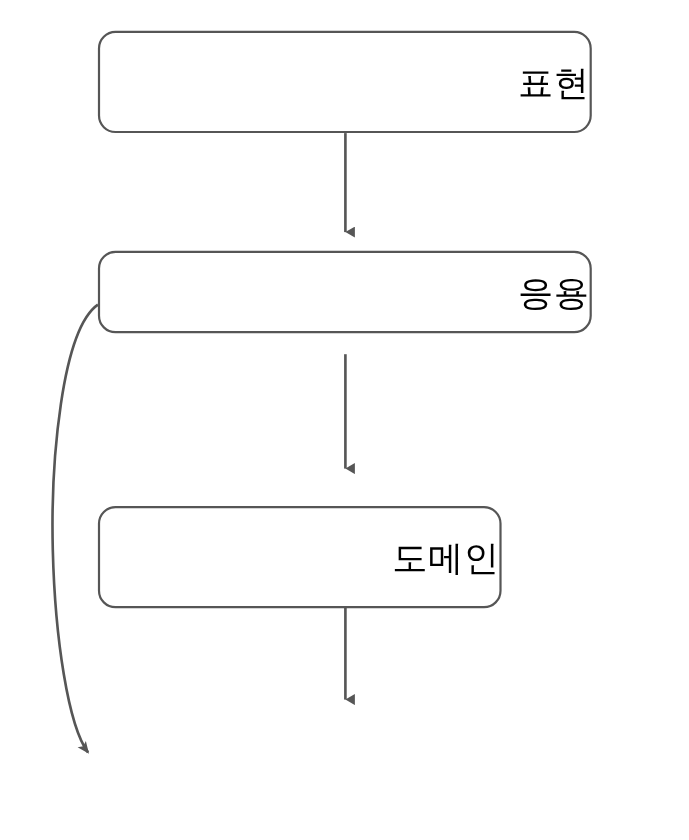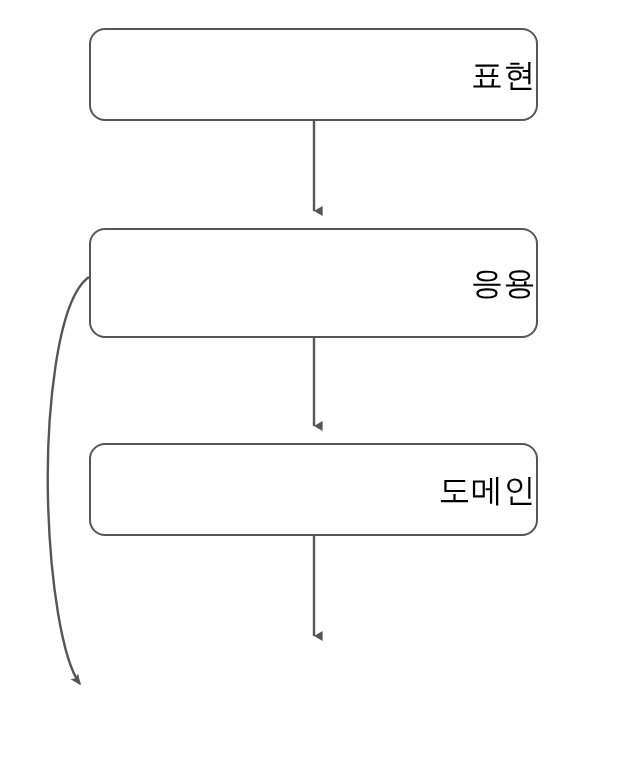--- a/index.html
+++ b/index.html
@@ -66,22 +66,22 @@
 
     <line x1="314" y1="536" x2="314" y2="636" stroke="#565656" stroke-width="2.4" marker-end="url(#arrowhead-down)"></line>
 
     <path d="M 89 277 C 56 300, 46 420, 48 500 C 50 580, 62 660, 80 684" fill="none" stroke="#565656" stroke-width="2.4" marker-end="url(#arrowhead-curve)"></path>
   </svg>
 
   <div class="node-box" style="left:89px; top:28px; width:449px; height:93px;">
     <span class="node-label">표현</span>
   </div>
 
-  <div class="node-box" style="left:89px; top:228px; width:449px; height:110px;padding-left:24px;">
+  <div class="node-box" style="left:89px; top:228px; width:449px; height:75px;padding-left:24px;">
     <span class="node-label">응용</span>
   </div>
 
-  <div class="node-box" style="left:89px; top:443px; width:449px; height:93px;">
+  <div class="node-box" style="left:89px; top:460px; width:367px; height:93px;">
     <span class="node-label">도메인</span>
   </div>
 
 
 </div>
 
 </body></html>

